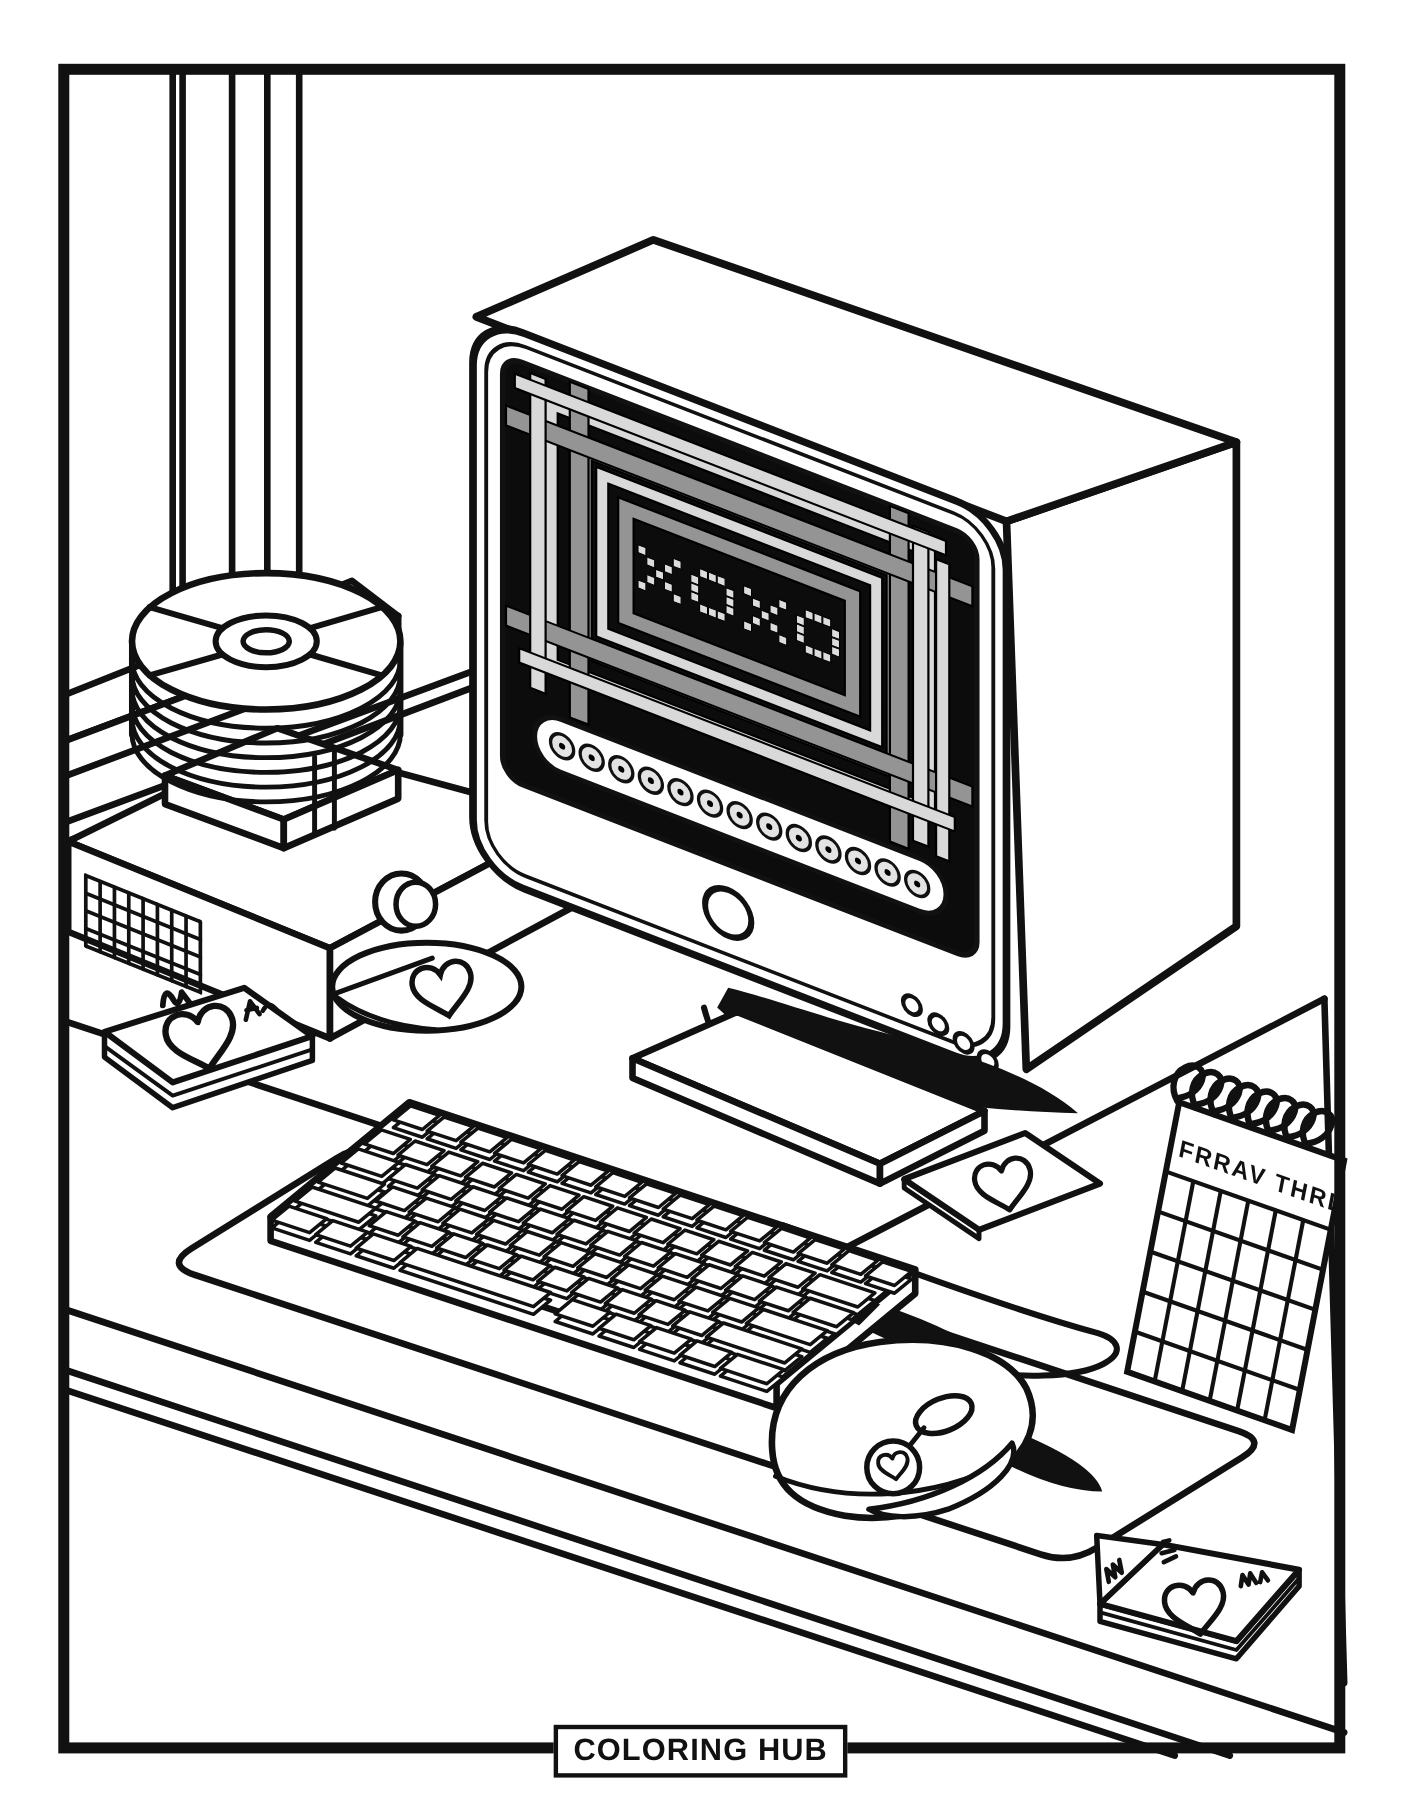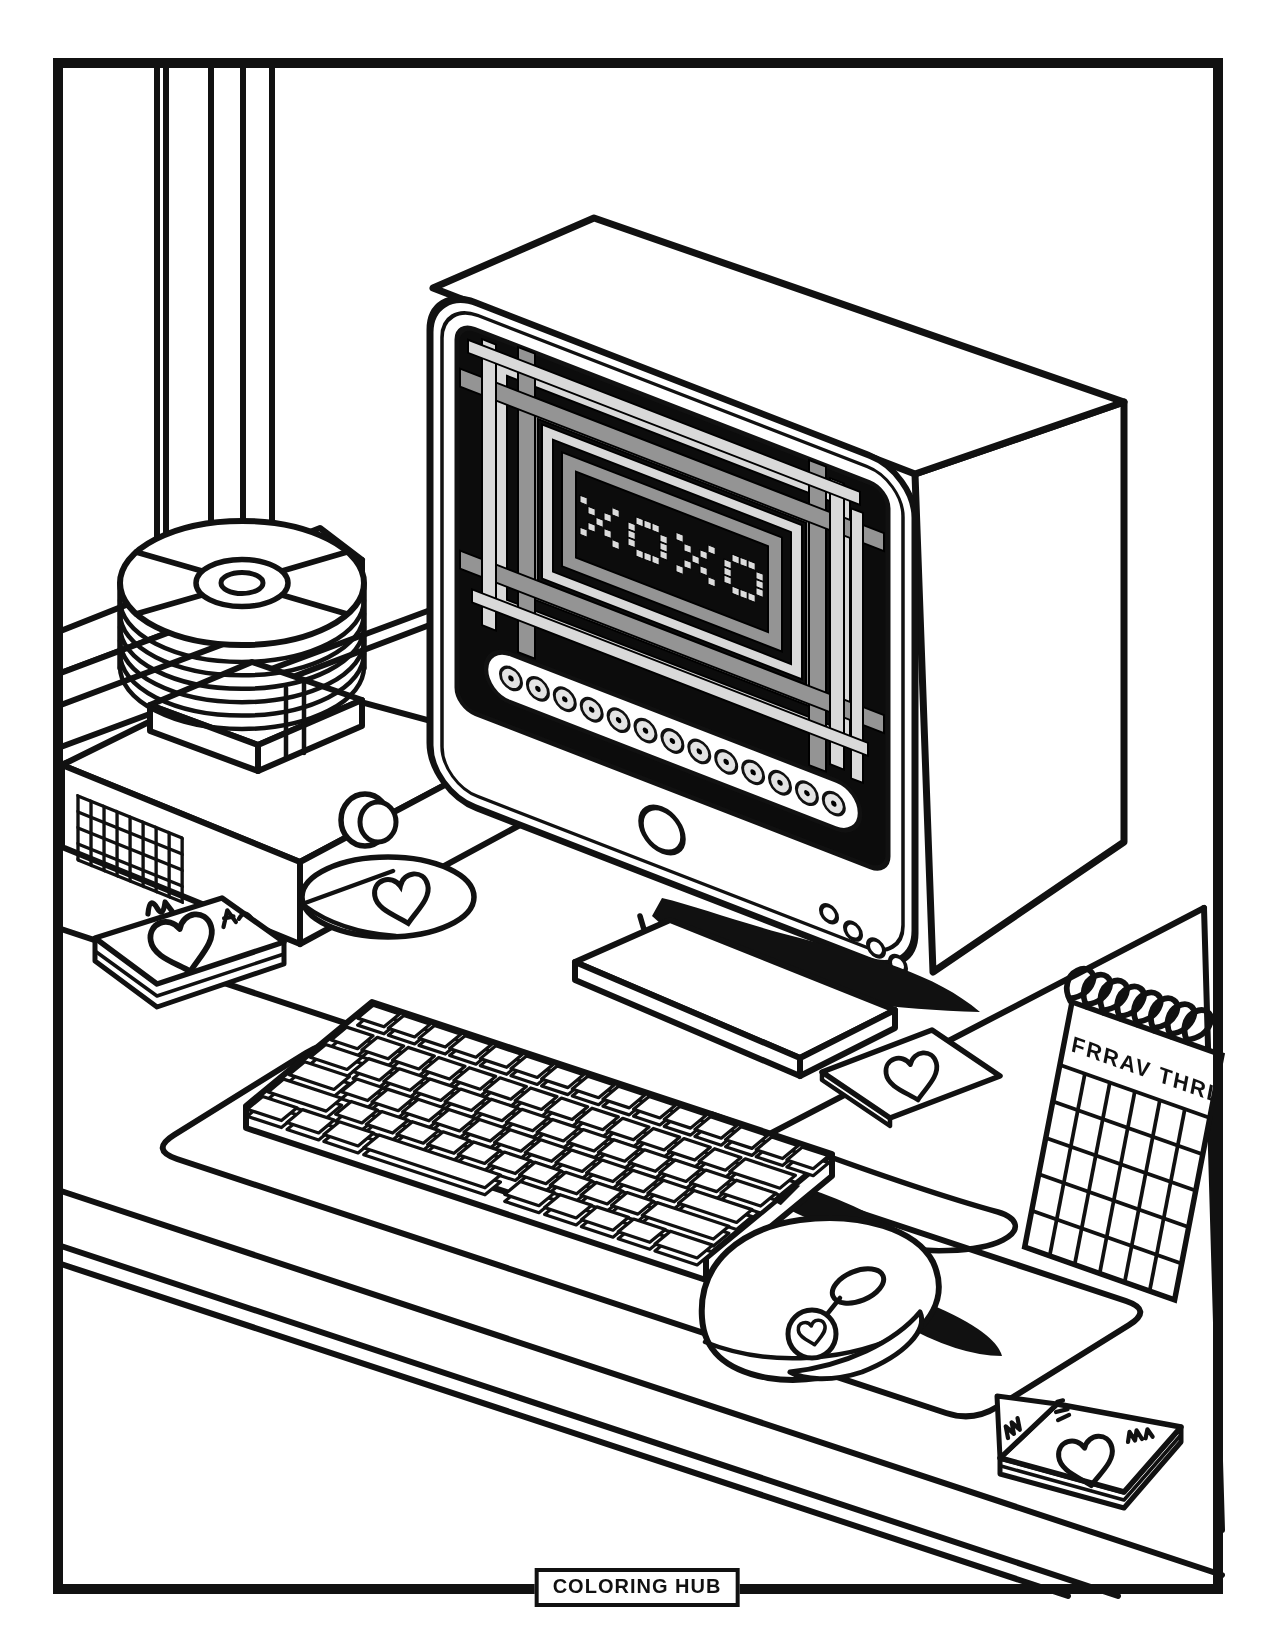--- a/index.html
+++ b/index.html
@@ -1,21 +1,21 @@
 <!DOCTYPE html>
 <html><head>
 <meta charset="utf-8">
 <style>
   html,body{margin:0;padding:0;background:#ffffff;}
   .page{position:relative;width:1275px;height:1650px;background:#fff;font-family:"Liberation Sans",sans-serif;overflow:hidden;}
   svg{position:absolute;left:0;top:0;}
   .footer-box{
     position:absolute;left:637px;top:1568px;transform:translateX(-50%);
     background:#fff;border:4px solid #111;padding:3px 14px 5px 14px;
-    font-family:"Liberation Sans",sans-serif;font-weight:bold;font-size:20px;
+    font-family:"Liberation Sans",sans-serif;font-weight:bold;font-size:28px;
     letter-spacing:1px;color:#111;white-space:nowrap;z-index:5;
   }
   text.cal-head{font-family:"Liberation Sans",sans-serif;font-weight:bold;font-size:22px;letter-spacing:2px;fill:#111;}
 </style>
 </head>
 <body>
 
 <div class="page">
 <svg width="1275" height="1650" viewBox="0 0 1275 1650">
   <defs>

